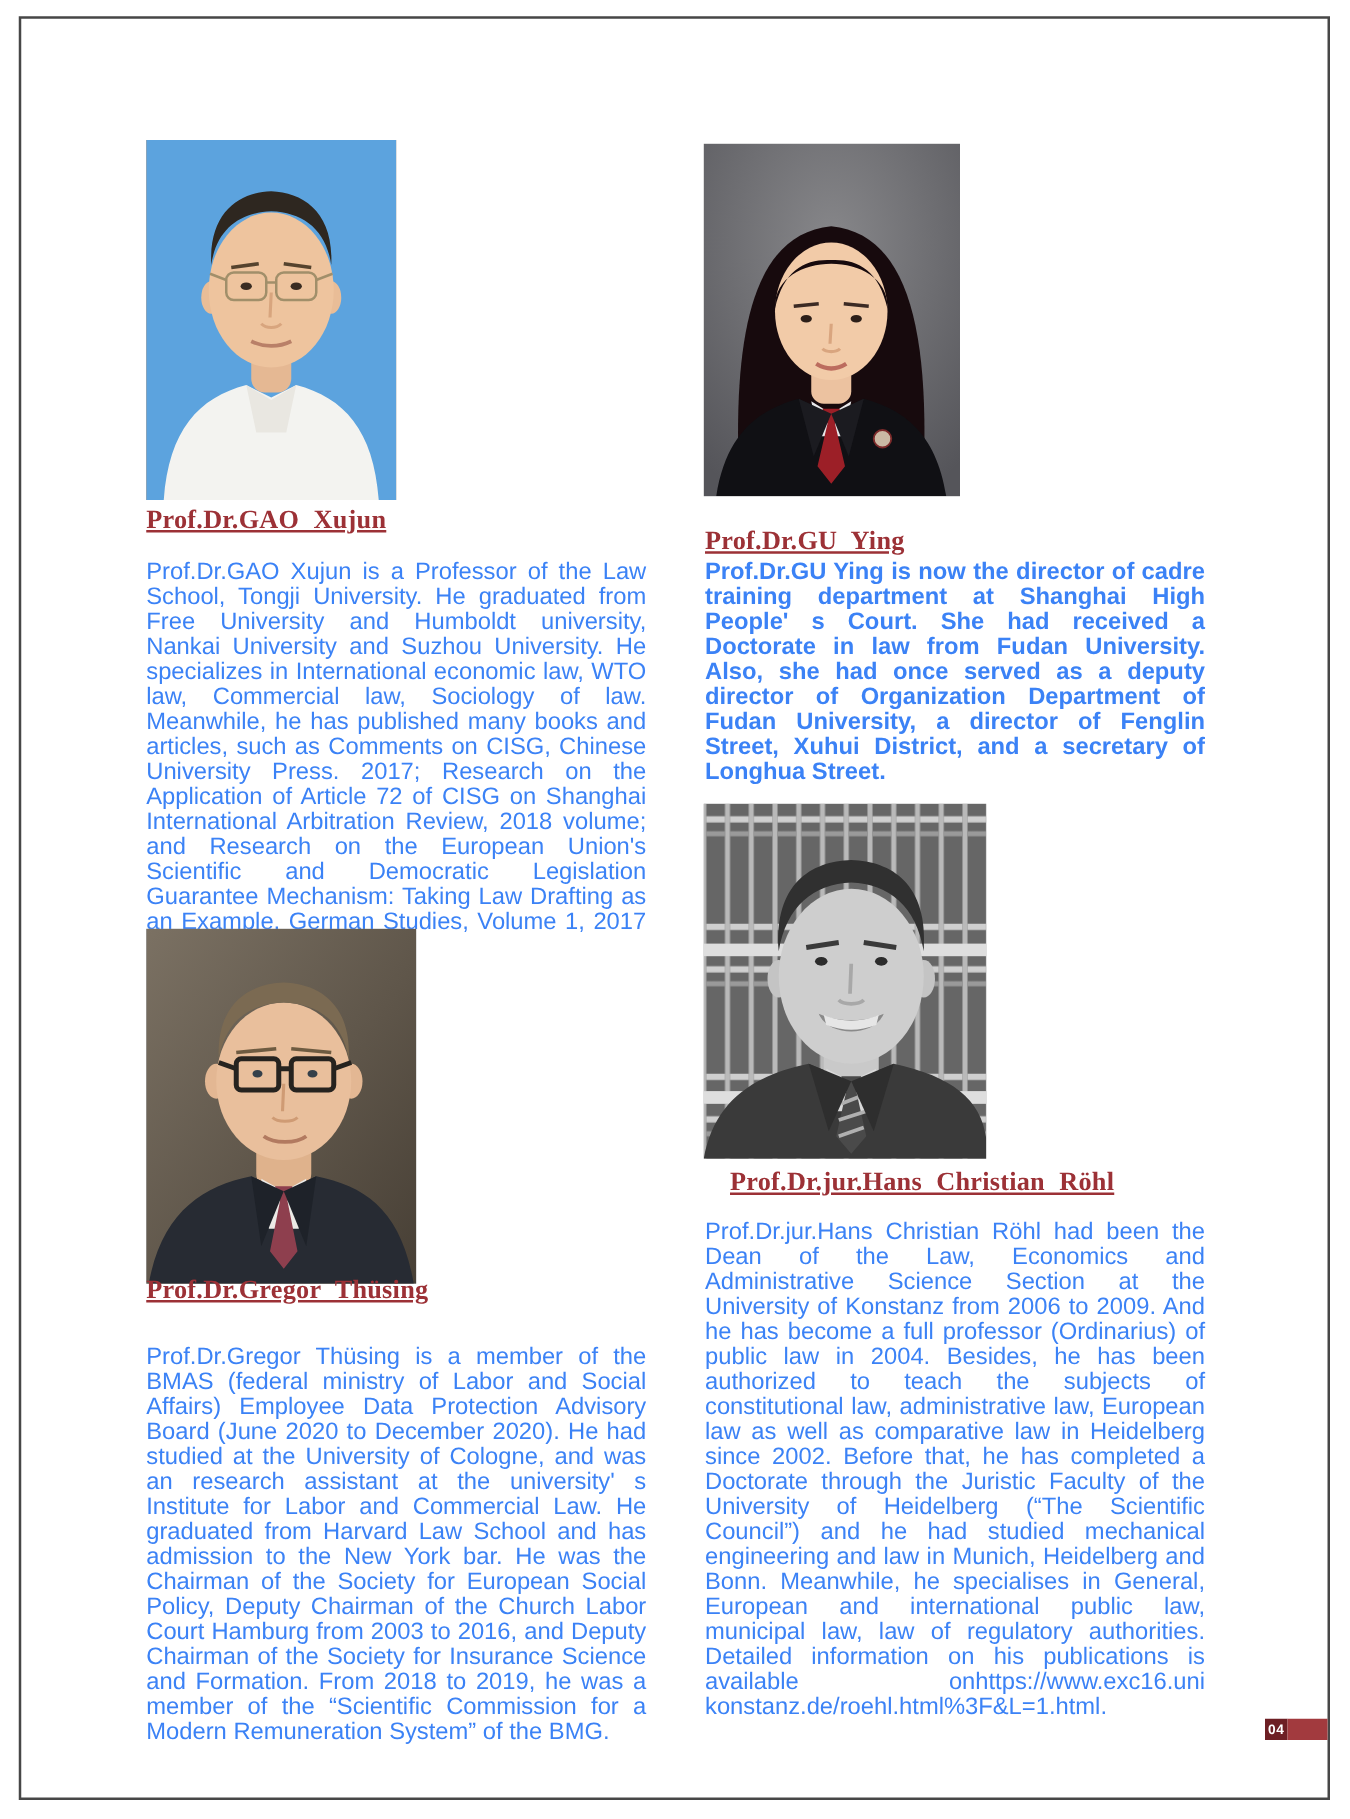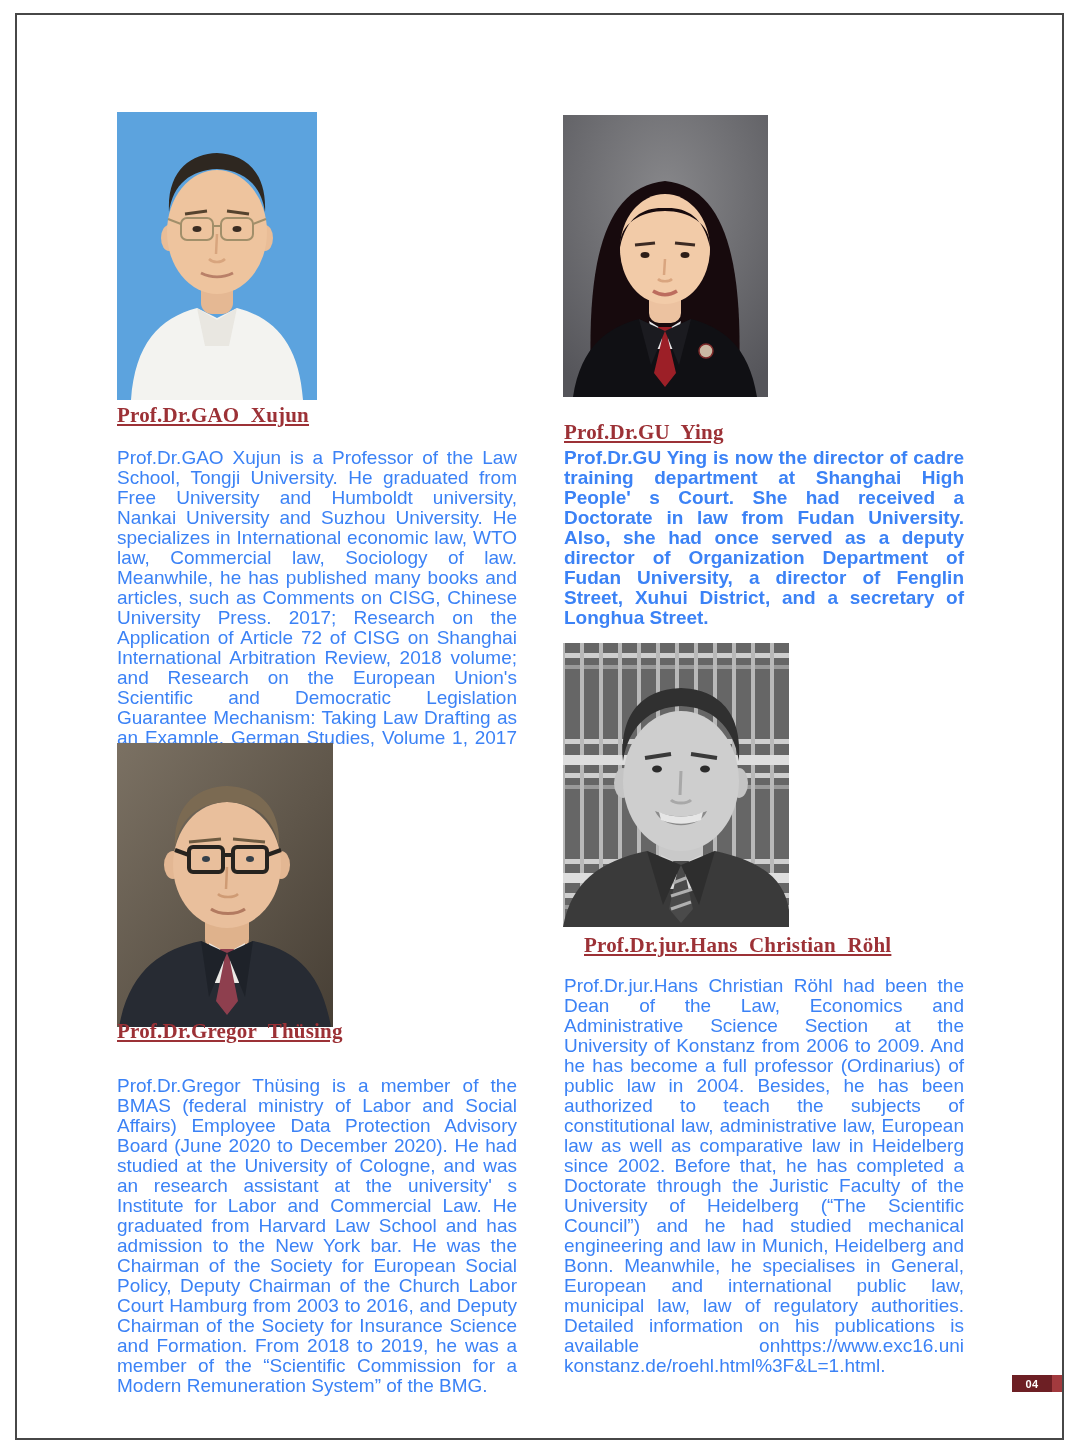--- a/index.html
+++ b/index.html
@@ -47,21 +47,21 @@
   #name4{left:584px;top:932px;}
   #bio1{left:117px;top:448px;}
   #bio2{left:564px;top:448px;font-weight:bold;}
   #bio3{left:117px;top:1076px;}
   #bio4{left:564px;top:976px;}
   .badge{
     position:absolute;left:1012px;top:1375px;width:50px;height:17px;
     display:flex;align-items:stretch;
   }
   .badge-sq{
-    width:40px;background:#6d1f24;color:#ffffff;
+    width:18px;background:#6d1f24;color:#ffffff;
     font-size:11px;font-weight:bold;
     display:flex;align-items:center;justify-content:center;
     letter-spacing:0.5px;
   }
   .badge-bar{flex:1;background:#a23a3e;}
 </style>
 </head>
 <body>
 
 <div class="frame"></div>

